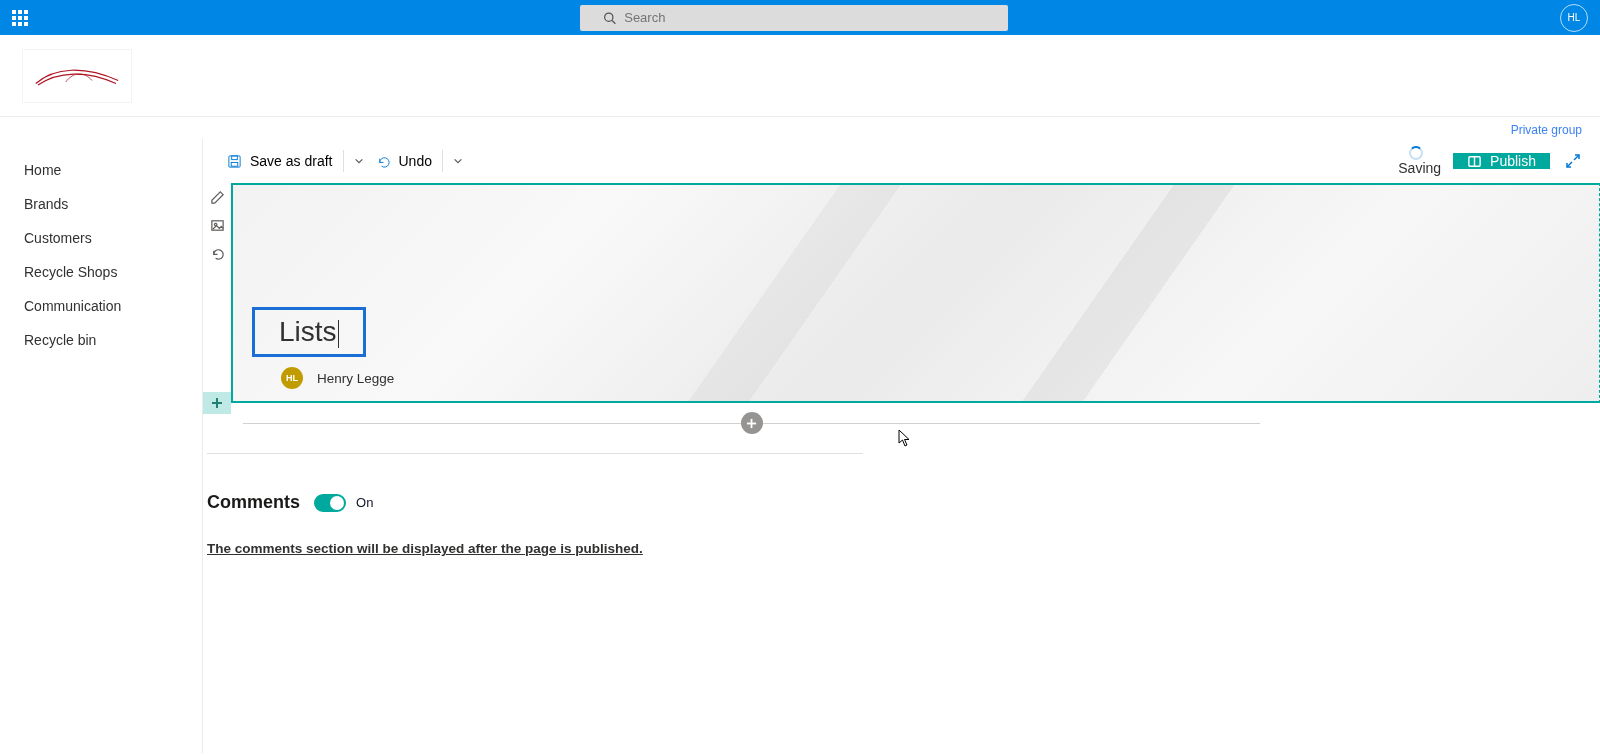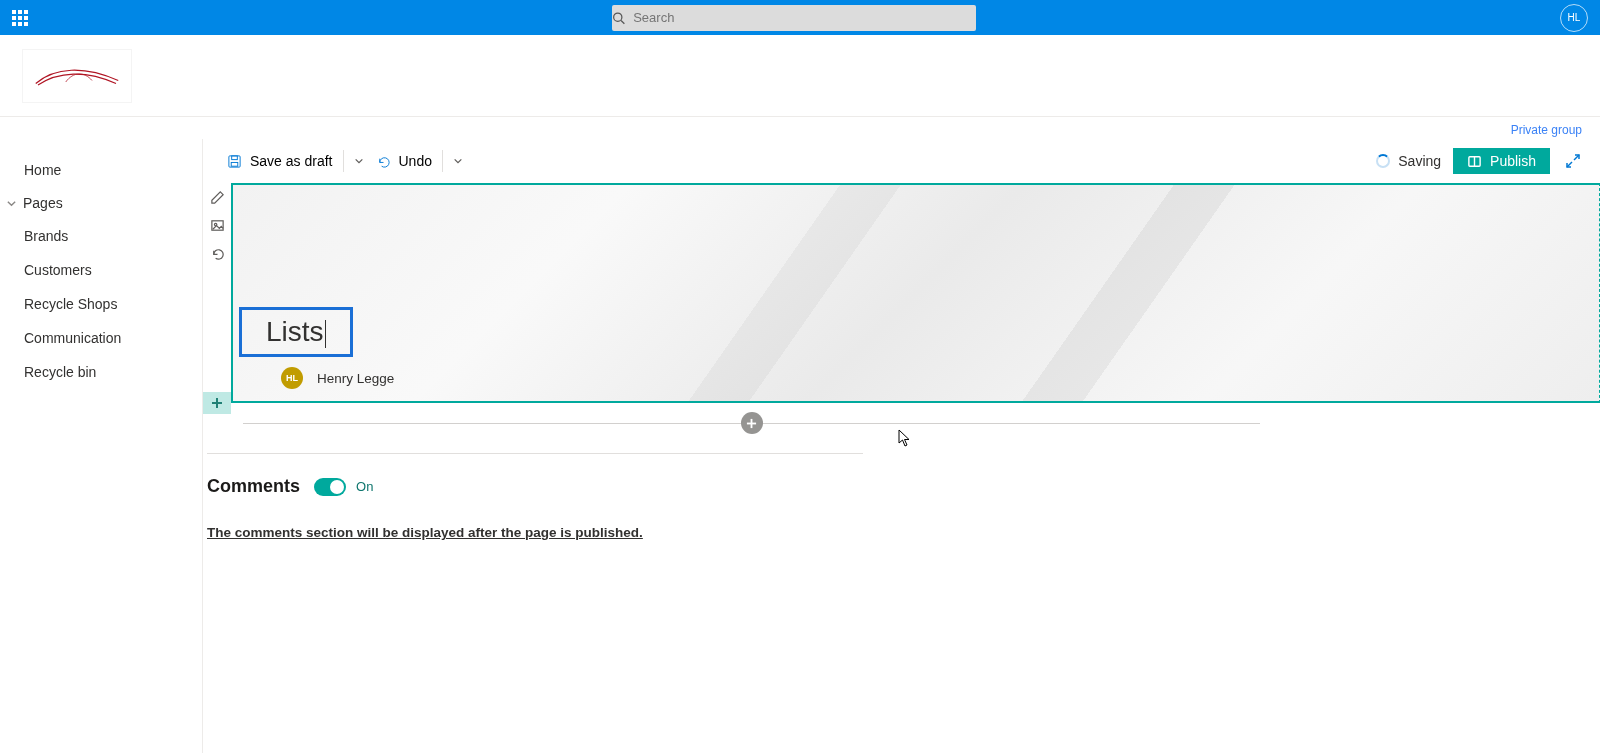--- a/index.html
+++ b/index.html
@@ -3,21 +3,21 @@
 <meta charset="utf-8">
 <style>
 * { margin: 0; padding: 0; box-sizing: border-box; font-family: "Segoe UI", -apple-system, sans-serif; }
 html, body { width: 1600px; height: 755px; overflow: hidden; background: #fff; color: #323130; }
 
 
 .topbar { display:flex; align-items:center; height:35px; background:#0087e6; padding:0 10px; }
 .waffle { width:16px; height:16px; display:grid; grid-template-columns:repeat(3,4px); grid-template-rows:repeat(3,4px); gap:2px; cursor:pointer; margin-left:2px;}
 .waffle span{background:#fff;}
 .searchwrap{ flex:1; display:flex; justify-content:center; }
-.searchbox{ width:364px; height:26px; background:#dcdcdc; border-radius:2px; display:flex; align-items:center; padding:0 0; }
+.searchbox{ width:428px; height:26px; background:#dcdcdc; border-radius:2px; display:flex; align-items:center; padding:0 23px; }
 .searchbox svg{ width:14px; height:14px; stroke:#555; fill:none; stroke-width:1.5; margin-right:8px;}
 .searchbox input{ border:none; outline:none; background:transparent; font-size:13px; color:#555; width:100%; }
 .avatar-top{ width:28px; height:28px; border-radius:50%; border:1px solid rgba(255,255,255,.7); display:flex; align-items:center; justify-content:center; color:#fff; font-size:10px; margin-right:2px; cursor:pointer;}
 
 
 .siteheader{ height:82px; display:flex; align-items:center; padding:0 22px; border-bottom:1px solid #edebe9;}
 .logo{ width:110px; height:54px; background:#fff; border:1px solid #f4f4f4; display:flex; align-items:center; justify-content:center;}
 .logo svg{ width:90px; height:30px; }
 
 .privacy{ text-align:right; font-size:12px; color:#3b82f6; padding:6px 18px 2px 0;}
@@ -32,63 +32,63 @@
 .navhome{ padding-left:24px;}
 
 
 .main{ flex:1; position:relative;}
 .cmdbar{ height:44px; display:flex; align-items:center; padding:0 18px; font-size:14px;}
 .cmd{ display:flex; align-items:center; color:#000000; cursor:pointer; padding:0 6px; height:44px;}
 .cmd svg{ width:15px; height:15px; margin-right:8px; }
 .sep{ width:1px; height:22px; background:#e1dfdd; margin:0 4px;}
 .chevdn{ width:10px; height:10px; stroke:#605e5c; fill:none; stroke-width:1.5; margin:0 6px; cursor:pointer;}
 .cmdbar-spacer{flex:1;}
-.saving{ display:flex; align-items:center; color:#323130; font-size:14px; margin-right:12px;}
+.saving{ display:flex; align-items:center; color:#323130; font-size:14px; margin-right:12px;flex-direction:column;}
 .saving .spin{ width:14px; height:14px; border:2px solid #c7e0f4; border-top-color:#0078d4; border-radius:50%; margin-right:8px;}
-.publish{ background:#00a99d; color:#fff; height:26px; padding:0 14px; display:flex; align-items:center; font-size:14px; border:none; cursor:pointer;}
+.publish{ background:#00a99d; color:#fff; height:16px; padding:0 14px; display:flex; align-items:center; font-size:14px; border:none; cursor:pointer;}
 .publish svg{ width:15px; height:15px; margin-right:8px; fill:none; stroke:#fff; stroke-width:1.5;}
 .expand{ width:18px; height:18px; margin-left:14px; cursor:pointer; }
 .expand svg{width:18px;height:18px;stroke:#0078d4;fill:none;stroke-width:1.5;}
 
 
 .hero-wrap{ position:relative; margin-left:0;}
 .hero{ margin-left:28px; height:220px; border:2px solid #00a99d; border-right:1px dashed #00a99d; position:relative;
   background:
     linear-gradient(135deg,#f2f2f2 0%,#f9f9f9 25%,#eaeaea 50%,#f7f7f7 75%,#eeeeee 100%);
   background-size:cover;
 }
 .hero::before{ content:""; position:absolute; inset:0; background:
   linear-gradient(125deg, transparent 0 40%, rgba(0,0,0,.04) 40% 44%, transparent 44% 62%, rgba(0,0,0,.05) 62% 66%, transparent 66% 100%);
 }
 .toolcol{ position:absolute; left:0; top:0; width:28px;}
 .toolbtn{ width:28px; height:28px; display:flex; align-items:center; justify-content:center; cursor:pointer;}
 .toolbtn svg{ width:15px; height:15px; stroke:#605e5c; fill:none; stroke-width:1.3;}
 .addrail{ position:absolute; left:0; bottom:-11px; width:28px; height:22px; background:#bfe9e4; display:flex; align-items:center; justify-content:center; cursor:pointer;}
 .addrail svg{width:12px;height:12px;stroke:#208075;fill:none;stroke-width:2;}
 
-.title-edit{ position:absolute; left:6px; top:122px; border:3px solid #1a6fd6; background:rgba(255,255,255,0); padding:6px 24px; font-size:28px; font-weight:400; color:#323130; }
+.title-edit{ position:absolute; left:19px; top:122px; border:3px solid #1a6fd6; background:rgba(255,255,255,0); padding:6px 24px; font-size:28px; font-weight:400; color:#323130; }
 .title-edit .caret{ display:inline-block; width:1px; height:28px; background:#323130; vertical-align:middle; margin-left:1px; animation:blink 1s step-end infinite;}
 @keyframes blink{50%{opacity:0;}}
 
 .author{ position:absolute; left:48px; bottom:12px; display:flex; align-items:center; font-size:13.5px; color:#323130;}
 .author .badge{ width:22px; height:22px; border-radius:50%; background:#c19c00; color:#fff; font-size:9px; display:flex; align-items:center; justify-content:center; margin-right:14px; font-weight:600;}
 
 
 .addline{ position:relative; height:24px; margin:8px 340px 6px 40px;}
 .addline::before{ content:""; position:absolute; left:0; right:0; top:50%; height:1px; background:#d2d0ce;}
 .addcircle{ position:absolute; top:50%; left:50%; transform:translate(-50%,-50%); width:22px; height:22px; border-radius:50%; background:#959492; display:flex; align-items:center; justify-content:center; cursor:pointer;}
 .addcircle svg{ width:11px; height:11px; stroke:#fff; fill:none; stroke-width:2;}
 
 
-.comments-sec{ margin:18px 0 0 4px; width:656px; border-top:1px solid #e1dfdd; padding-top:22px;}
+.comments-sec{ margin:18px 0 0 4px; width:656px; border-top:1px solid #e1dfdd; padding-top:38px;}
 .comments-head{ display:flex; align-items:center;}
 .comments-head h3{ font-size:18px; font-weight:600; color:#1b1a19;}
 .toggle{ margin:0 10px 0 14px; width:32px; height:18px; border-radius:9px; background:#00a99d; position:relative; cursor:pointer;}
 .toggle .knob{ position:absolute; right:2px; top:2px; width:14px; height:14px; background:#fff; border-radius:50%;}
-.toggle-label{ font-size:13px; color:#0f766e;}
+.toggle-label{ font-size:13px; color:#0f172a;}
 .comments-note{ margin-top:28px; font-size:13.5px; font-weight:600; color:#323130;text-decoration:underline;}
 
 
 .cursor{ position:absolute; left:695px; top:290px; width:13px; height:18px; pointer-events:none;}
 .cursor svg{width:13px;height:18px;fill:#fff;stroke:#000;stroke-width:1;}
 </style>
 </head>
 <body>
 
 <div class="topbar">
@@ -126,26 +126,20 @@
     </svg>
   </div>
 </div>
 
 <div class="privacy">Private group</div>
 
 <div class="body">
 
   <div class="leftnav">
     <div class="navitem navhome">Home</div>
-    <div class="navhead">
-      <svg class="chev" viewBox="0 0 12 12">
-          <polyline points="2 4 6 8 10 4"></polyline>
-        </svg>
-      <span>Pages</span>
-    </div>
     <div class="navitem sub">Brands</div>
     <div class="navitem sub">Customers</div>
     <div class="navitem sub">Recycle Shops</div>
     <div class="navitem sub">Communication</div>
     <div class="navitem navhome">Recycle bin</div>
   </div>
 
   <div class="main">
 
     <div class="cmdbar">

